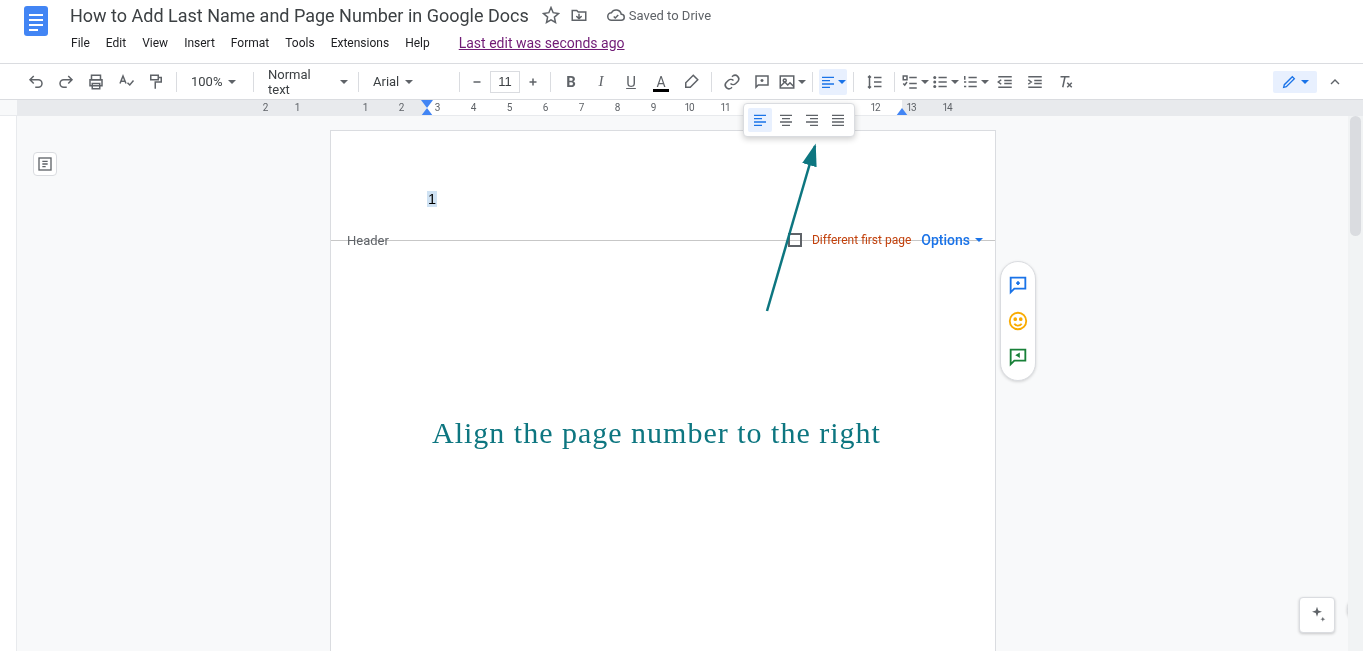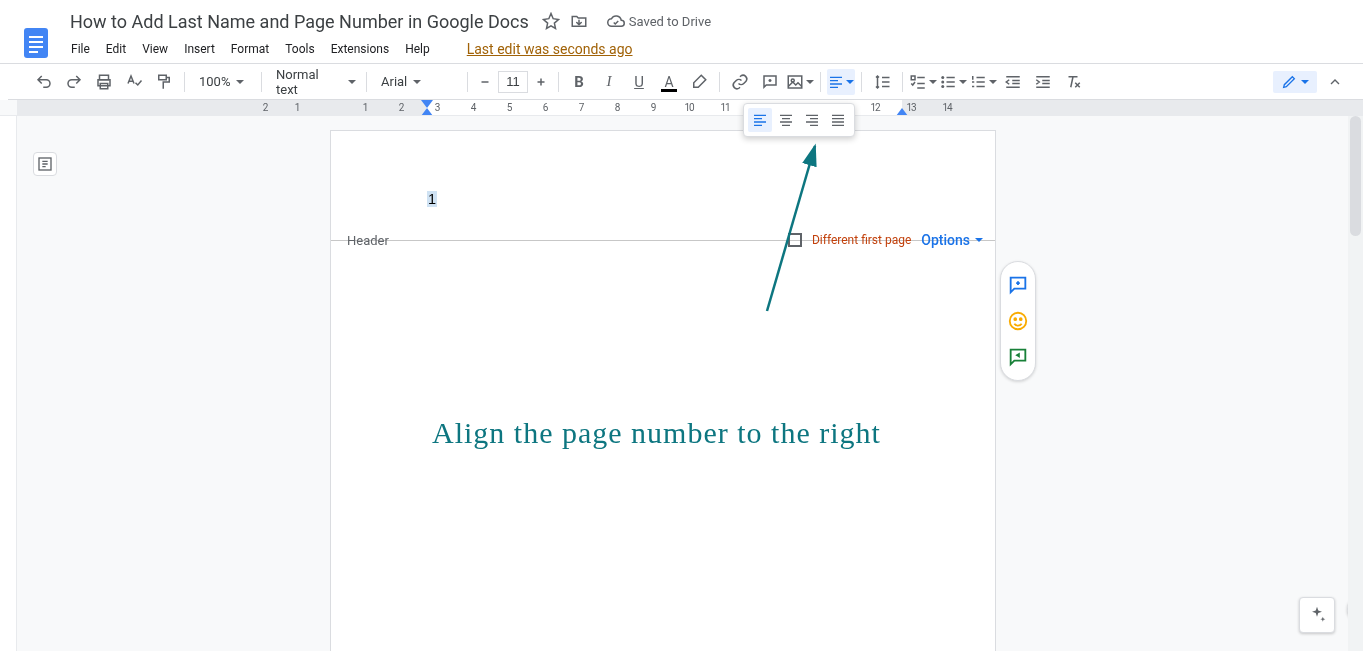--- a/index.html
+++ b/index.html
@@ -1,38 +1,38 @@
 <!DOCTYPE html>
 <html><head>
   <meta charset="utf-8">
   <style>
     * { box-sizing: border-box; margin: 0; padding: 0; }
     body { font-family: "Google Sans", Roboto, Arial, sans-serif; font-size: 13px; color: #3c4043; background: #fff; overflow: hidden; width: 1363px; height: 651px; position: relative; }
     
     
-    .header { display: flex; align-items: flex-end; padding: 1px 16px 0 16px; height: 64px; border-bottom: 1px solid #dadce0; }
+    .header { display: flex; align-items: flex-start; padding: 1px 16px 0 16px; height: 64px; border-bottom: 1px solid #dadce0; }
     .docs-logo { width: 40px; height: 40px; display: flex; align-items: center; justify-content: center; margin-right: 8px; }
     .docs-logo svg { width: 36px; height: 36px; }
     .title-area { flex: 1; display: flex; flex-direction: column; }
     .title-row { display: flex; align-items: center; height: 28px; }
     .doc-title { font-size: 18px; color: #3c4043; padding: 2px 6px; border-radius: 4px; }
     .title-icons { display: flex; align-items: center; gap: 8px; margin-left: 6px; }
     .title-icon { width: 20px; height: 20px; display: flex; align-items: center; justify-content: center; color: #5f6368; cursor: pointer; }
     .save-status { display: flex; align-items: center; gap: 4px; color: #5f6368; font-size: 13px; margin-left: 10px; }
     .menubar { display: flex; gap: 2px; height: 28px; align-items: center; }
     .menu-item { padding: 4px 7px; color: #202124; font-size: 12px; cursor: pointer; border-radius: 4px; }
-    .last-edit { color: #a16207; font-size: 14px; text-decoration: underline; margin-left: 28px; cursor: pointer; }
+    .last-edit { color: #701a75; font-size: 14px; text-decoration: underline; margin-left: 20px; cursor: pointer; }
     .header-right { display: flex; align-items: center; gap: 16px; margin-top: 12px; }
     .comment-history { width: 24px; height: 24px; display: flex; align-items: center; justify-content: center; color: #5f6368; cursor: pointer; }
     .share-btn { background: #1a73e8; color: #fff; border: none; border-radius: 4px; padding: 8px 18px; font-size: 14px; font-weight: 500; display: flex; align-items: center; gap: 8px; cursor: pointer; }
     .avatar { width: 32px; height: 32px; border-radius: 50%; background: #e8eaed; display:flex; align-items:center; justify-content:center; overflow:hidden; }
     .avatar svg { width:32px; height:32px; }
     
     
-    .toolbar { display: flex; align-items: center; height: 36px; padding: 0 4px 0 22px; border-bottom: 1px solid #dadce0; gap: 2px; position: relative; margin-left: 8px; }
+    .toolbar { display: flex; align-items: center; height: 36px; padding: 0 4px 0 22px; border-bottom: 1px solid #dadce0; gap: 2px; position: relative; }
     .tb-btn { width: 28px; height: 26px; display: flex; align-items: center; justify-content: center; color: #5f6368; cursor: pointer; border-radius: 2px; }
     .tb-sep { width: 1px; height: 20px; background: #dadce0; margin: 0 4px; }
     .tb-select { display: flex; align-items: center; padding: 0 4px 0 8px; height: 26px; font-size: 13px; color: #3c4043; cursor: pointer; }
     .tb-select .caret { margin-left: 6px; }
     .zoom-select { width: 64px; }
     .style-select { width: 92px; }
     .font-select { width: 88px; }
     .fontsize-box { display: flex; align-items: center; gap: 2px; }
     .fontsize-input { width: 30px; height: 22px; text-align: center; border: 1px solid #dadce0; font-size: 13px; color: #3c4043; }
     .tb-btn.small { width: 22px; }

